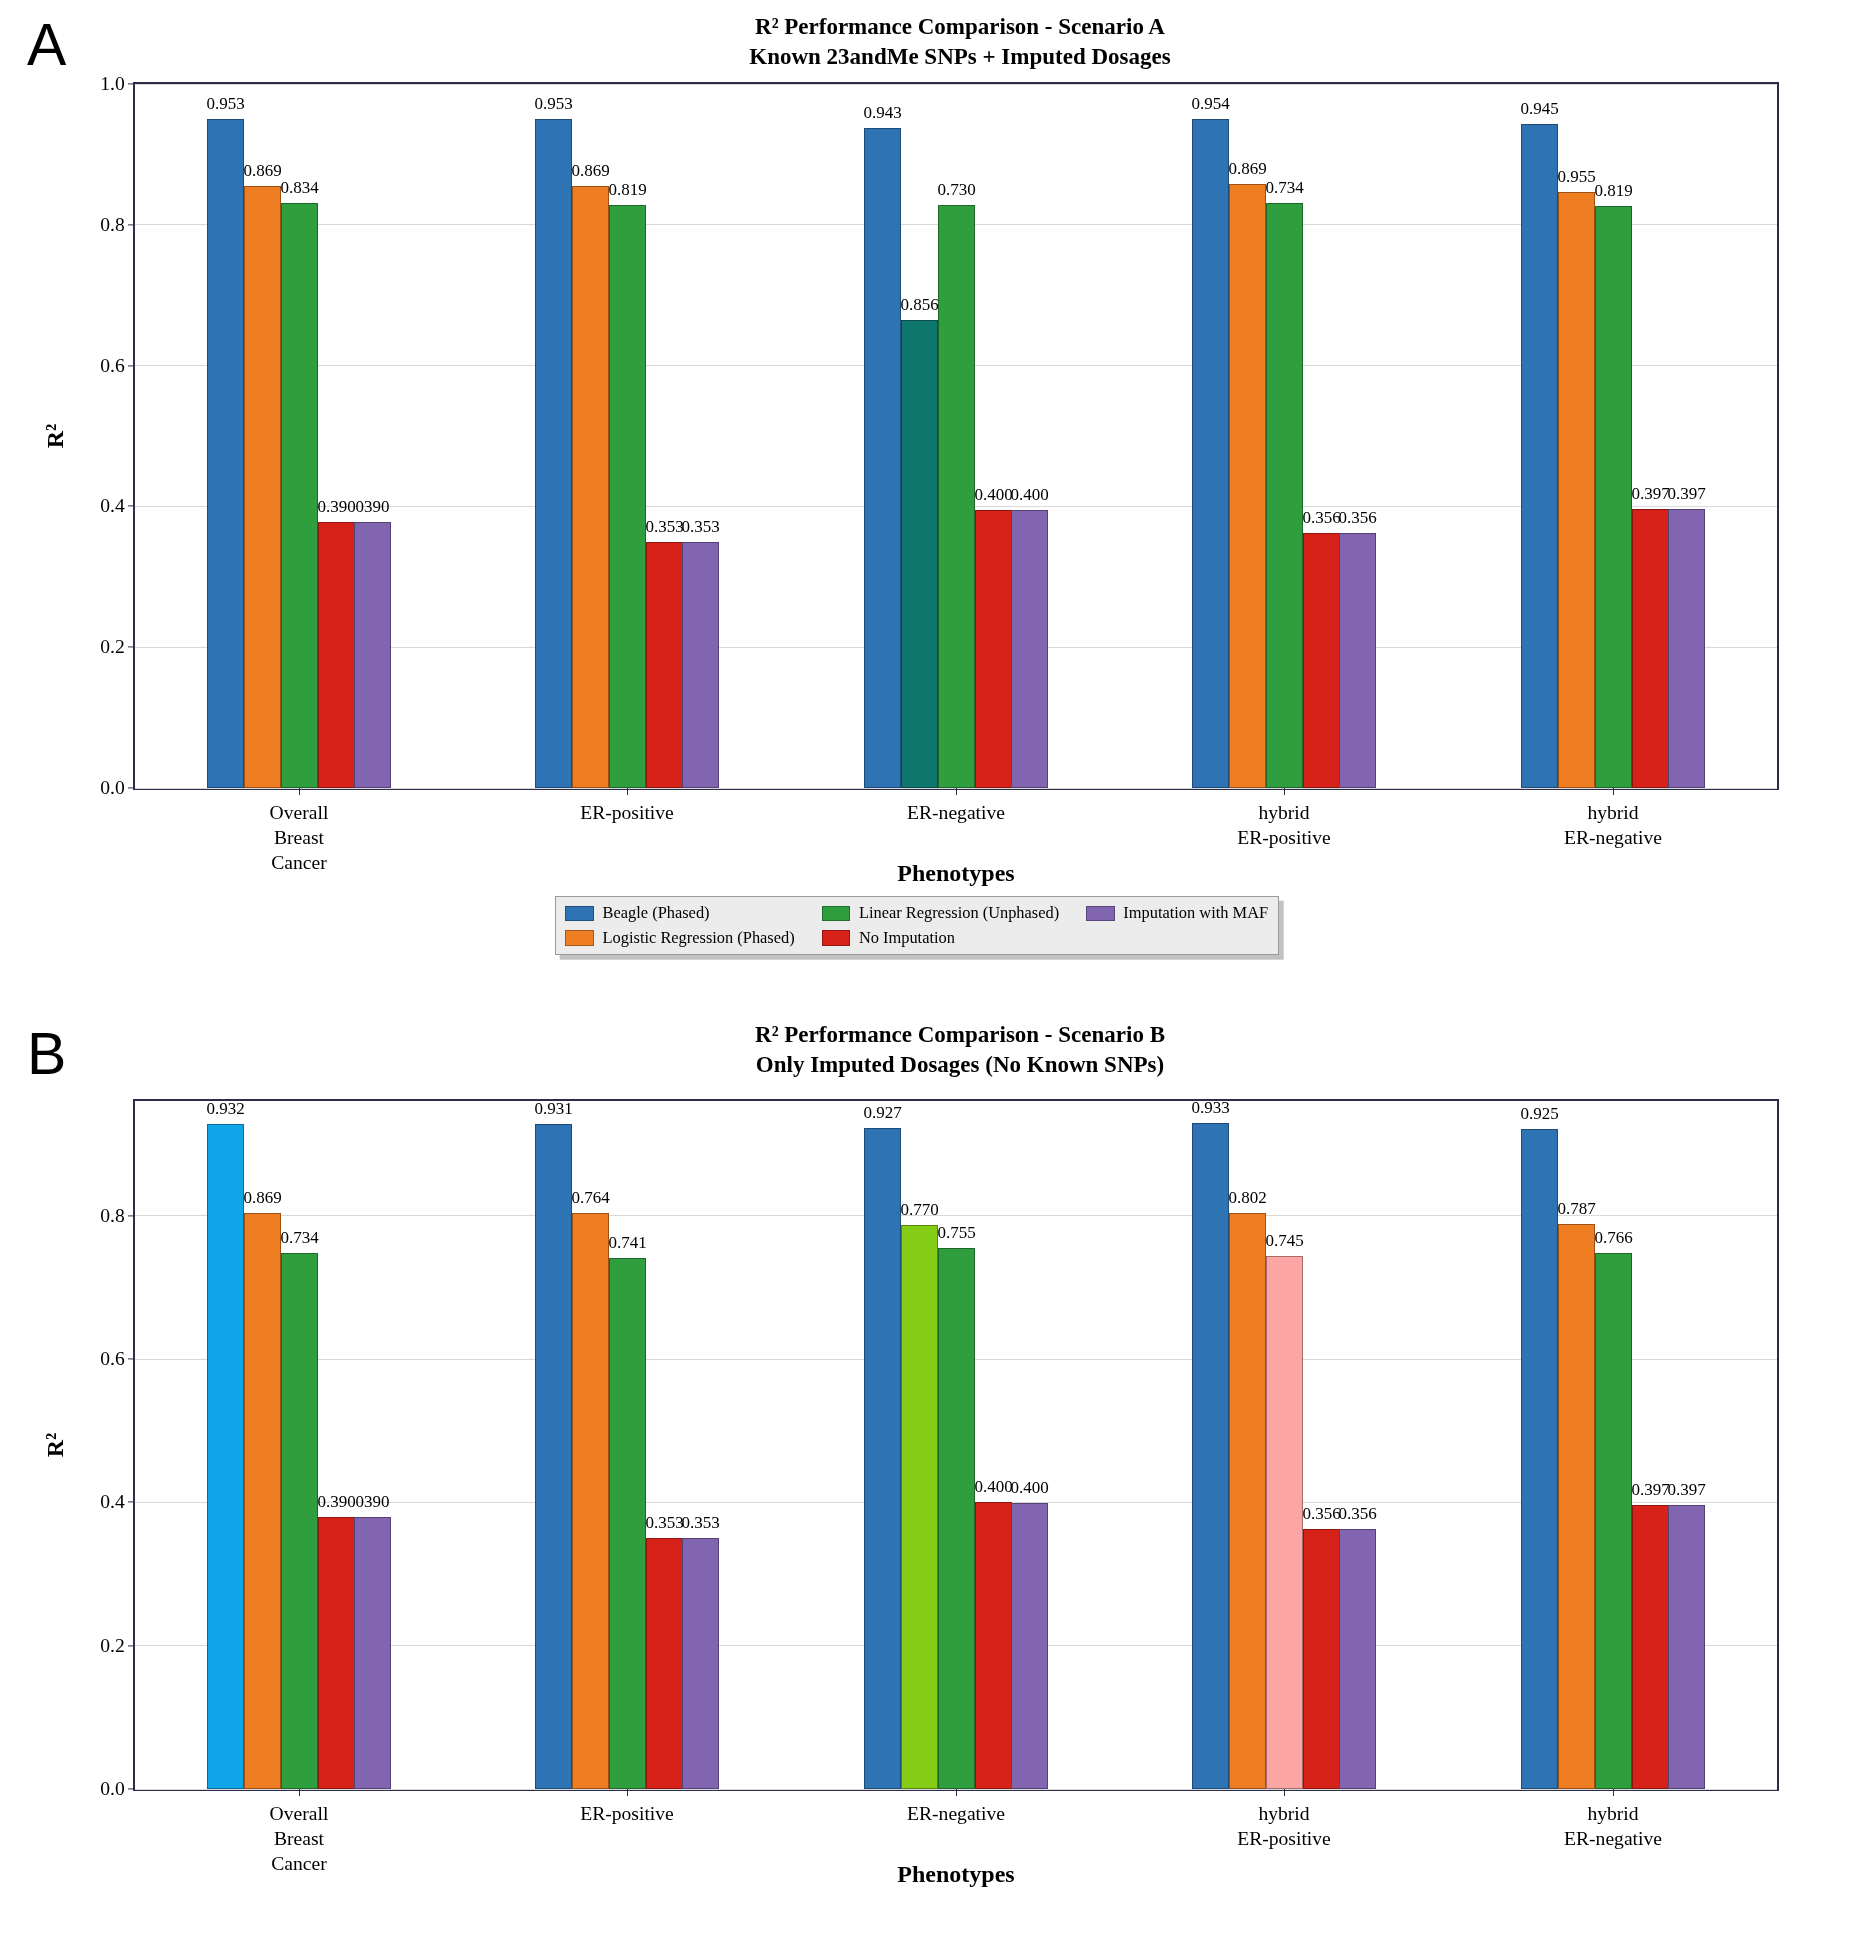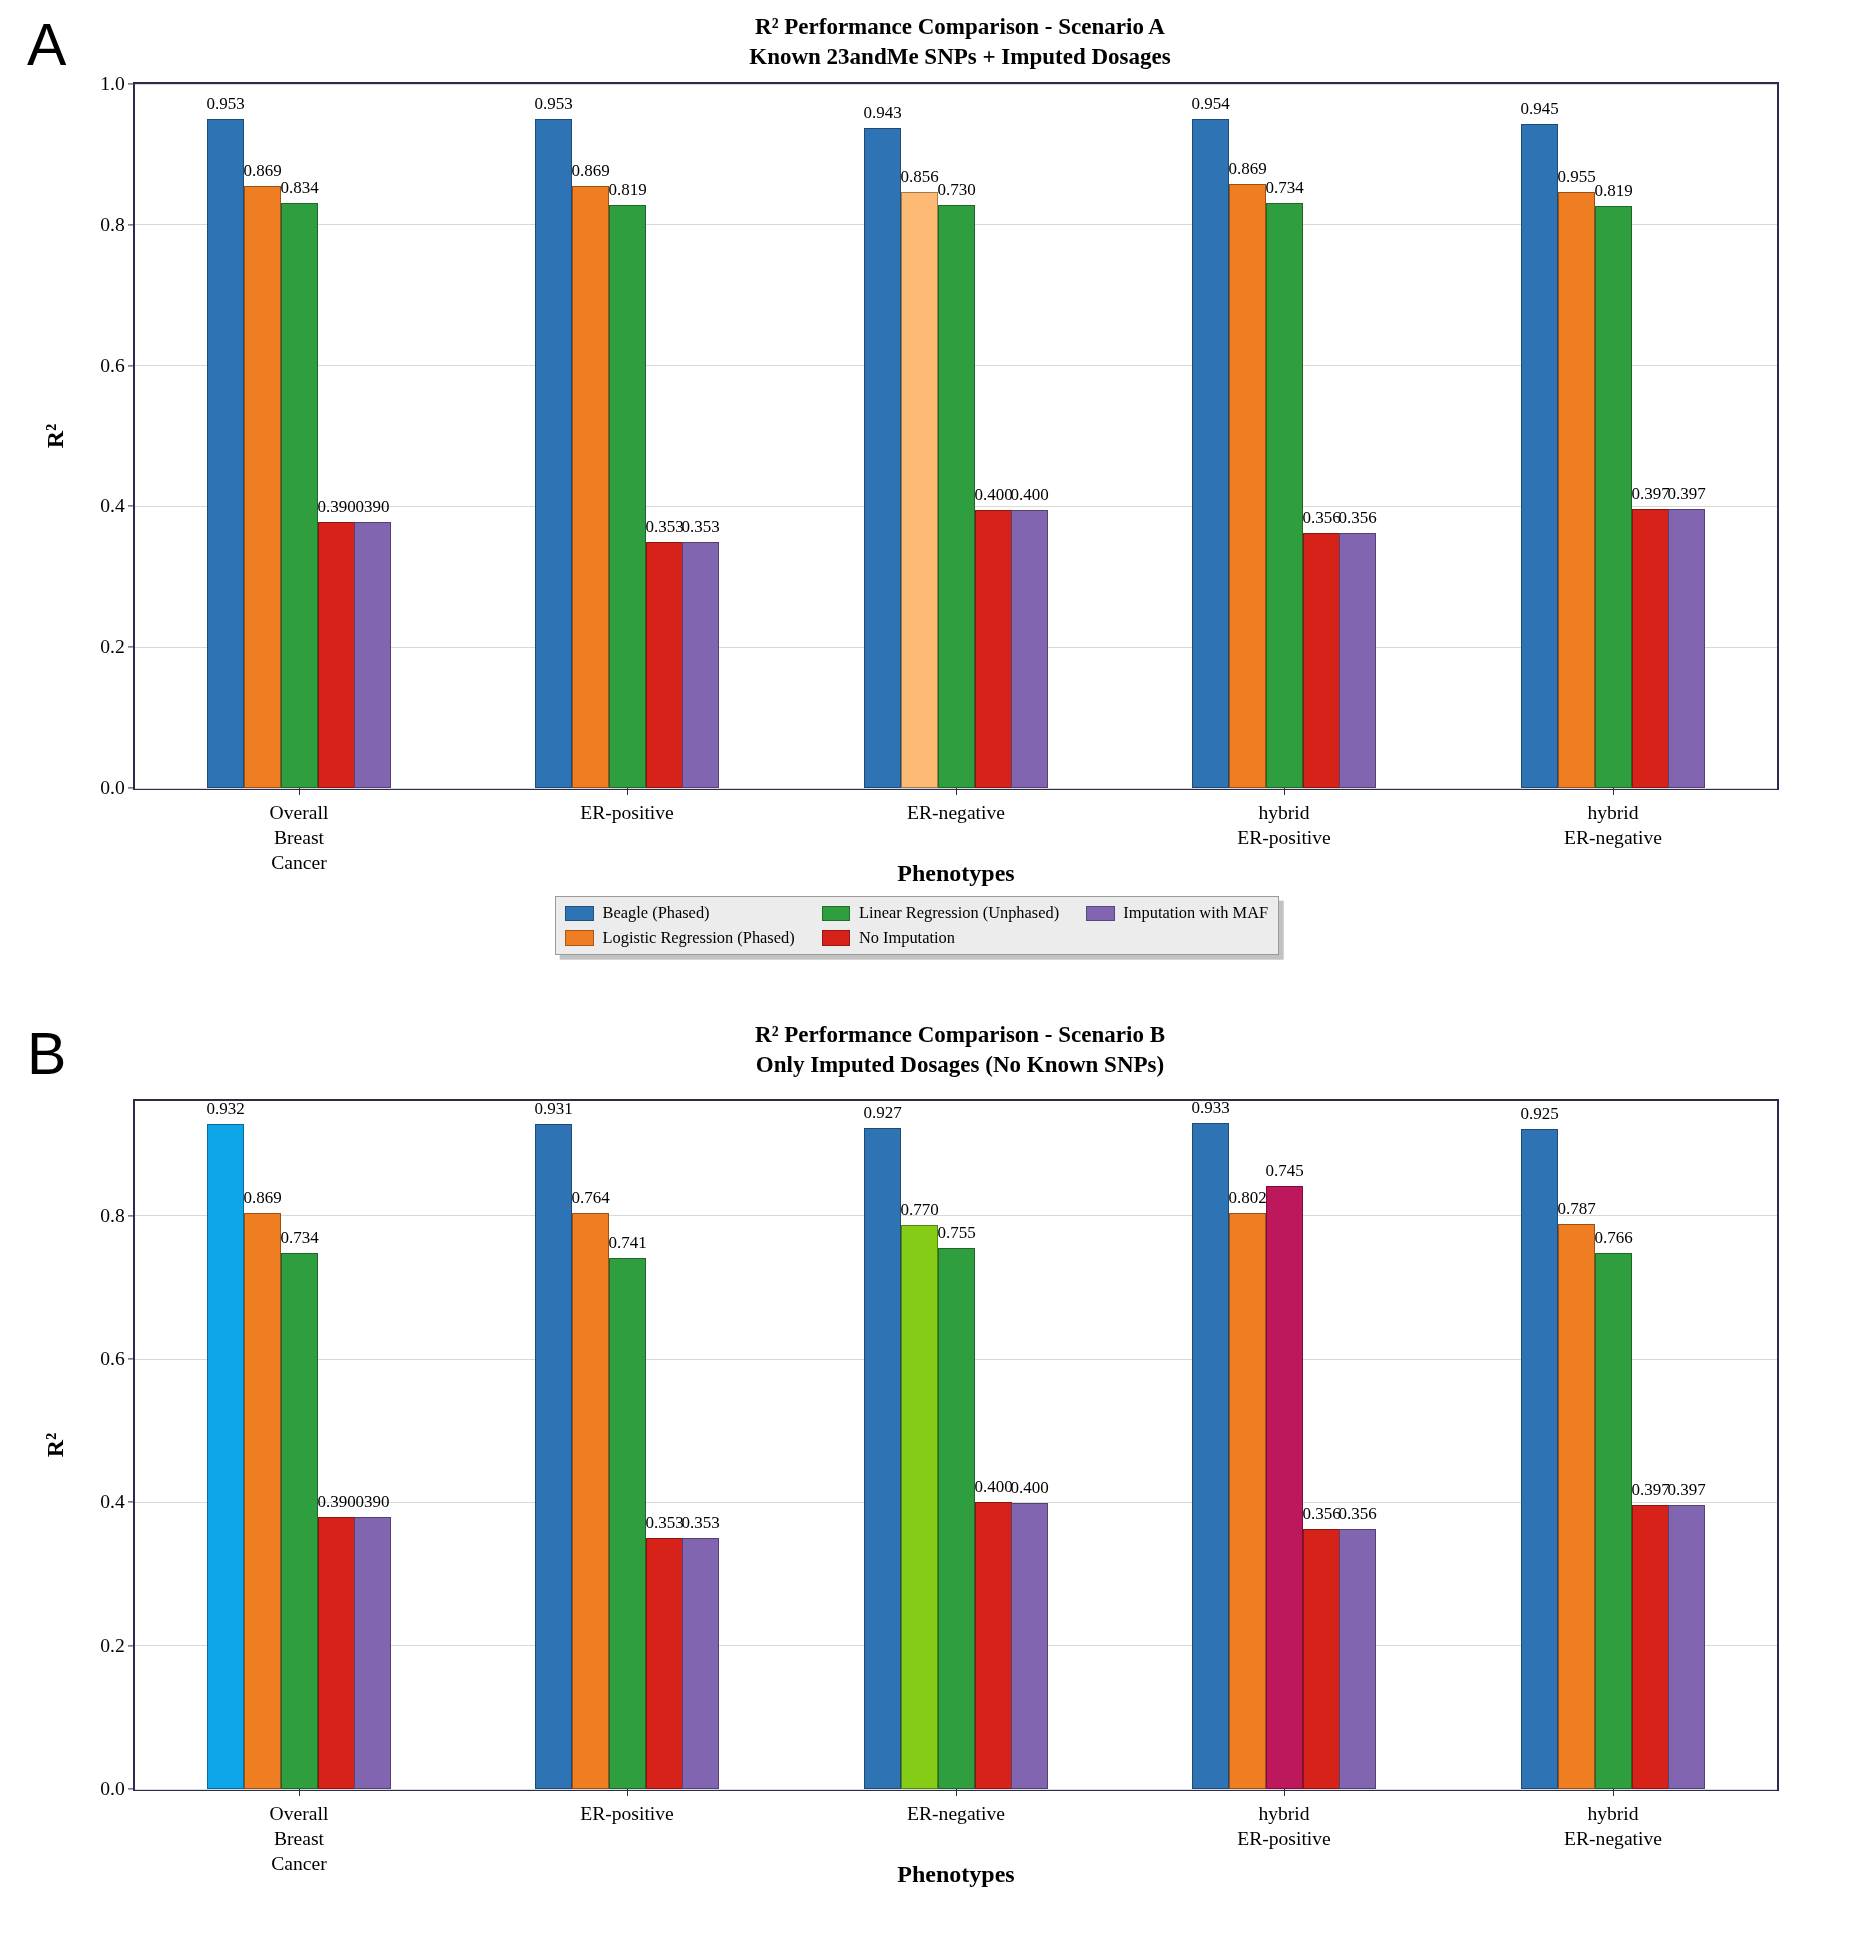--- a/index.html
+++ b/index.html
@@ -276,21 +276,21 @@
             <div class="bar" style="left: 219px; width: 37px; height: 246px; background: rgb(130, 101, 176);">
               <div class="bar-value">0.353</div>
             </div>
             <div class="xtick-mark"></div>
             <div class="group-label">ER-positive</div>
           </div>
           <div class="group" style="left: 657px; width: 328px; margin-top: 24px;">
             <div class="bar" style="left: 72px; width: 37px; height: 660px; background: rgb(46, 116, 181);">
               <div class="bar-value">0.943</div>
             </div>
-            <div class="bar" style="left: 109px; width: 37px; height: 596px; background: #fdba74;">
+            <div class="bar" style="left: 109px; width: 37px; height: 468px; background: #0f766e;">
               <div class="bar-value">0.856</div>
             </div>
             <div class="bar" style="left: 146px; width: 37px; height: 583px; background: rgb(46, 158, 62);">
               <div class="bar-value">0.730</div>
             </div>
             <div class="bar" style="left: 183px; width: 37px; height: 278px; background: rgb(214, 34, 24);">
               <div class="bar-value">0.400</div>
             </div>
             <div class="bar" style="left: 219px; width: 37px; height: 278px; background: rgb(130, 101, 176);">
               <div class="bar-value">0.400</div>
@@ -451,21 +451,21 @@
             <div class="xtick-mark"></div>
             <div class="group-label">ER-negative</div>
           </div>
           <div class="group" style="left: 985px; width: 328px;">
             <div class="bar" style="left: 72px; width: 37px; height: 666px; background: rgb(46, 116, 181);">
               <div class="bar-value">0.933</div>
             </div>
             <div class="bar" style="left: 109px; width: 37px; height: 576px; background: rgb(239, 125, 34);">
               <div class="bar-value">0.802</div>
             </div>
-            <div class="bar" style="left: 146px; width: 37px; height: 603px; background: #be185d;">
+            <div class="bar" style="left: 146px; width: 37px; height: 533px; background: #fca5a5;">
               <div class="bar-value">0.745</div>
             </div>
             <div class="bar" style="left: 183px; width: 37px; height: 260px; background: rgb(214, 34, 24);">
               <div class="bar-value">0.356</div>
             </div>
             <div class="bar" style="left: 219px; width: 37px; height: 260px; background: rgb(130, 101, 176);">
               <div class="bar-value">0.356</div>
             </div>
             <div class="xtick-mark"></div>
             <div class="group-label">hybrid

